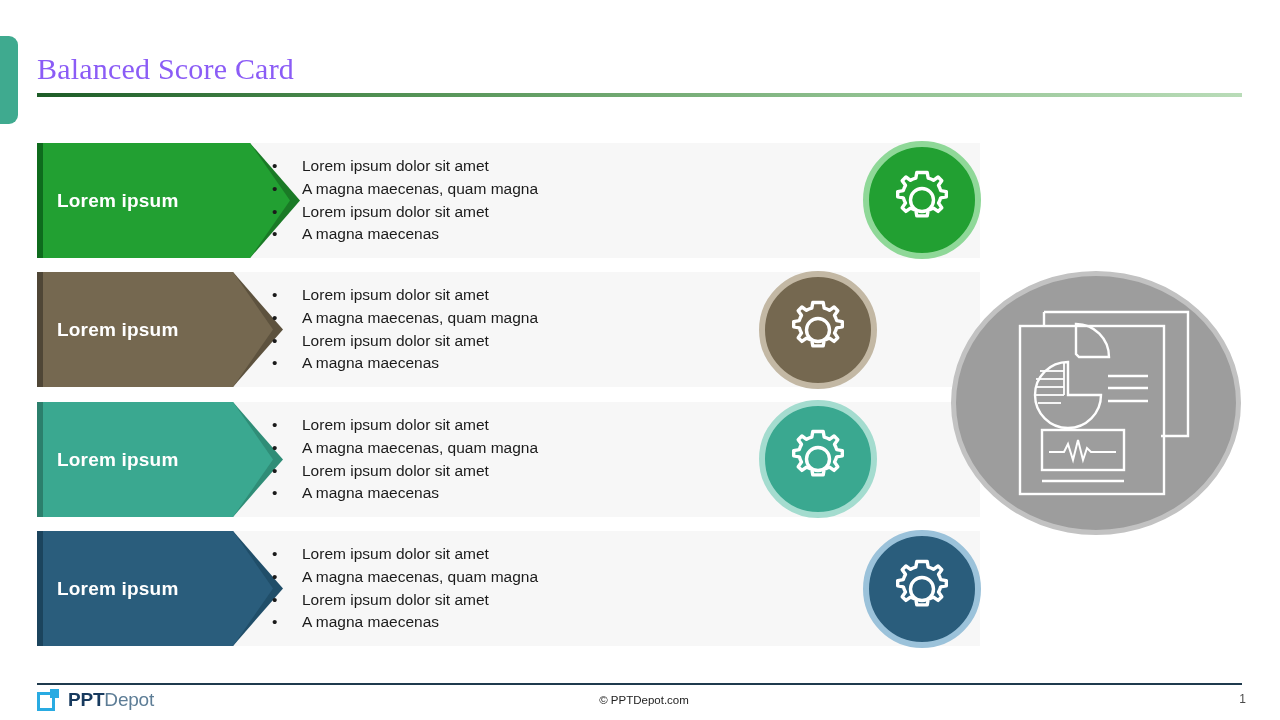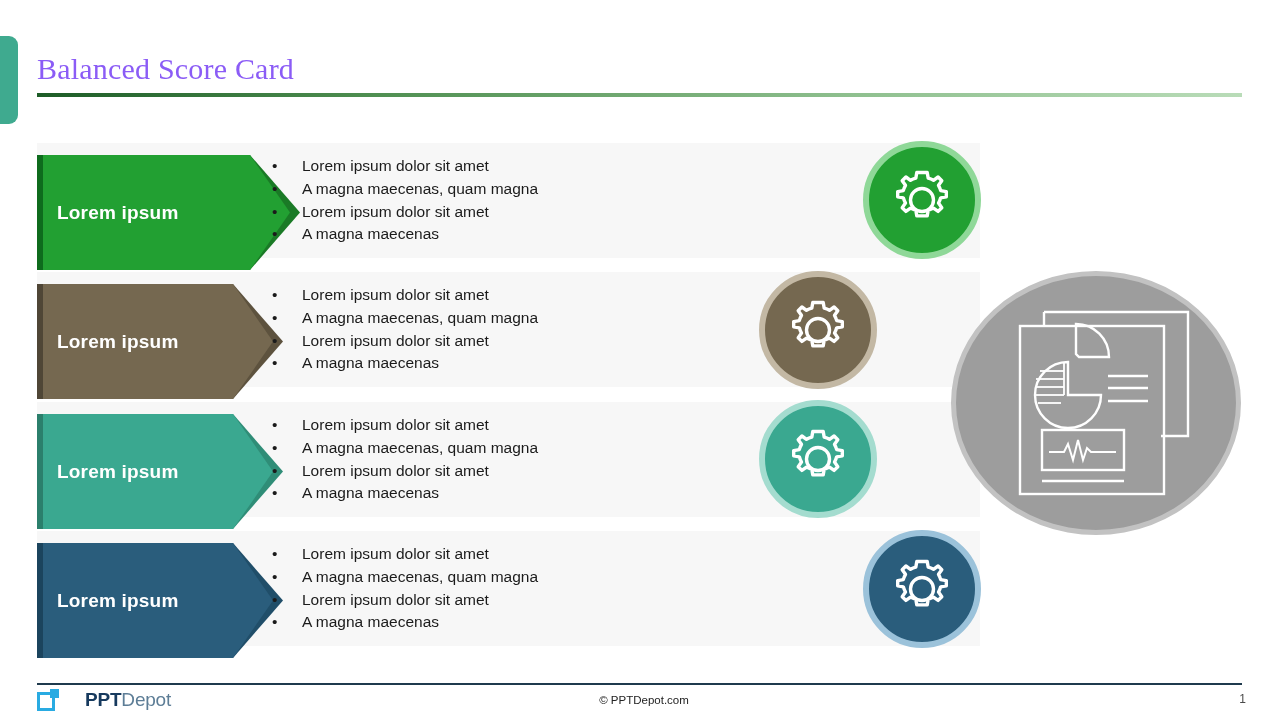--- a/index.html
+++ b/index.html
@@ -60,21 +60,21 @@
     top: 0;
     width: 100%;
     height: 100%;
     background: #f7f7f7;
   }
 
   
   .chevron {
     position: absolute;
     left: 0;
-    top: 12px;
+    top: 0;
     height: 115px;
   }
   .chevron-label {
     position: absolute;
     left: 20px;
     top: 0;
     height: 100%;
     display: flex;
     align-items: center;
     color: #ffffff;
@@ -149,21 +149,21 @@
     width: 1205px;
     height: 2px;
     background: #1f3a4d;
   }
   .logo {
     position: absolute;
     left: 37px;
     top: 689px;
     display: flex;
     align-items: flex-end;
-    gap: 24px;
+    gap: 7px;
   }
   .logo-mark { position: relative; width: 24px; height: 22px; }
   .logo-text { font-size: 19px; letter-spacing: -0.2px; }
   .logo-ppt { color: #173a5e; font-weight: bold; }
   .logo-depot { color: #5d7d96; }
   .footer-center {
     position: absolute;
     left: 4px;
     top: 694px;
     width: 1280px;

